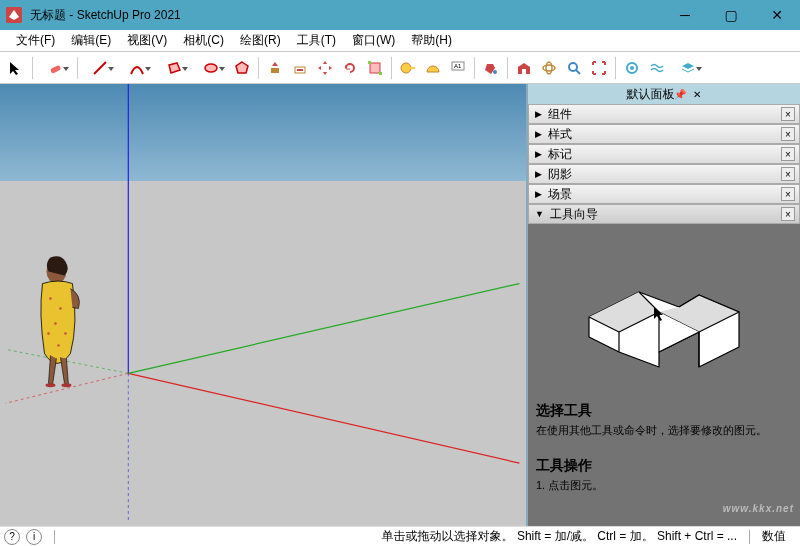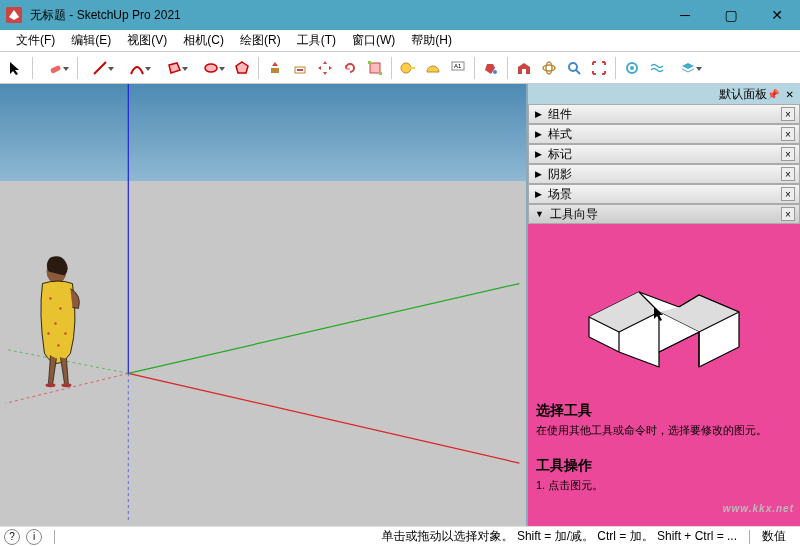--- a/index.html
+++ b/index.html
@@ -18,27 +18,27 @@
 .toolbar .sep { width: 1px; height: 22px; background: #ccc; margin: 0 3px; }
 .toolbar .tool { width: 24px; height: 24px; display: flex; align-items: center; justify-content: center; border: 1px solid transparent; border-radius: 2px; }
 .toolbar .tool.dd { width: 36px; position: relative; }
 .toolbar .tool.dd::after { content: ""; border-left: 3px solid transparent; border-right: 3px solid transparent; border-top: 4px solid #555; position: absolute; right: 3px; top: 10px; }
 
 .main { display: flex; height: 442px; }
 .viewport { flex: 1; position: relative; background: linear-gradient(#4d8ab3 0%, #8fb8d2 22%, #c7c7c7 22%, #c7c7c7 100%); border-bottom: 1px solid #ccc; overflow: hidden; }
 .viewport svg { position: absolute; inset: 0; width: 100%; height: 100%; }
 
 .panel { width: 274px; background: #b5d5e0; border-left: 2px solid #8ab; display: flex; flex-direction: column; }
-.panel-header { height: 20px; background: #b5d5e0; display: flex; align-items: center; padding: 0 6px; font-size: 12px; justify-content: flex-end; }
+.panel-header { height: 20px; background: #b5d5e0; display: flex; align-items: center; padding: 0 6px; font-size: 12px; justify-content: center; }
 .panel-header .hdr-icons { display: flex; gap: 6px; font-size: 10px; }
 .panel-row { height: 20px; background: linear-gradient(#f4f4f4,#ddd); border: 1px solid #aaa; margin: 0; display: flex; align-items: center; font-size: 12px; padding-left: 6px; position: relative; }
 .panel-row .arrow { margin-right: 6px; font-size: 9px; }
 .panel-row .close { position: absolute; right: 4px; top: 2px; width: 14px; height: 14px; border: 1px solid #999; background: #eee; font-size: 10px; display: flex; align-items: center; justify-content: center; }
 .panel-row.expanded { background: linear-gradient(#e4e4e4,#ccc); }
-.panel-content { flex: 1; background: #ec4899; padding: 8px; overflow: hidden; font-size: 12px; }
+.panel-content { flex: 1; background: #737373; padding: 8px; overflow: hidden; font-size: 12px; }
 .instructor-img { width: 100%; height: 160px; display: flex; align-items: center; justify-content: center; }
 .instructor-text { padding: 4px 0; }
 .instructor-text h3 { font-size: 14px; font-weight: bold; margin: 6px 0 2px; }
 .instructor-text p { font-size: 11px; line-height: 1.5; }
 
 .statusbar { height: 20px; display: flex; align-items: center; font-size: 12px; border-top: 1px solid #ddd; padding: 0 4px; gap: 6px; }
 .statusbar .stat-icon { width: 16px; height: 16px; border: 1px solid #888; border-radius: 50%; display: flex; align-items: center; justify-content: center; font-size: 10px; }
 .statusbar .divider { width: 1px; height: 14px; background: #aaa; margin: 0 6px; }
 .statusbar .msg { flex: 1; text-align: right; }
 .statusbar .val-label { padding-right: 10px; }

